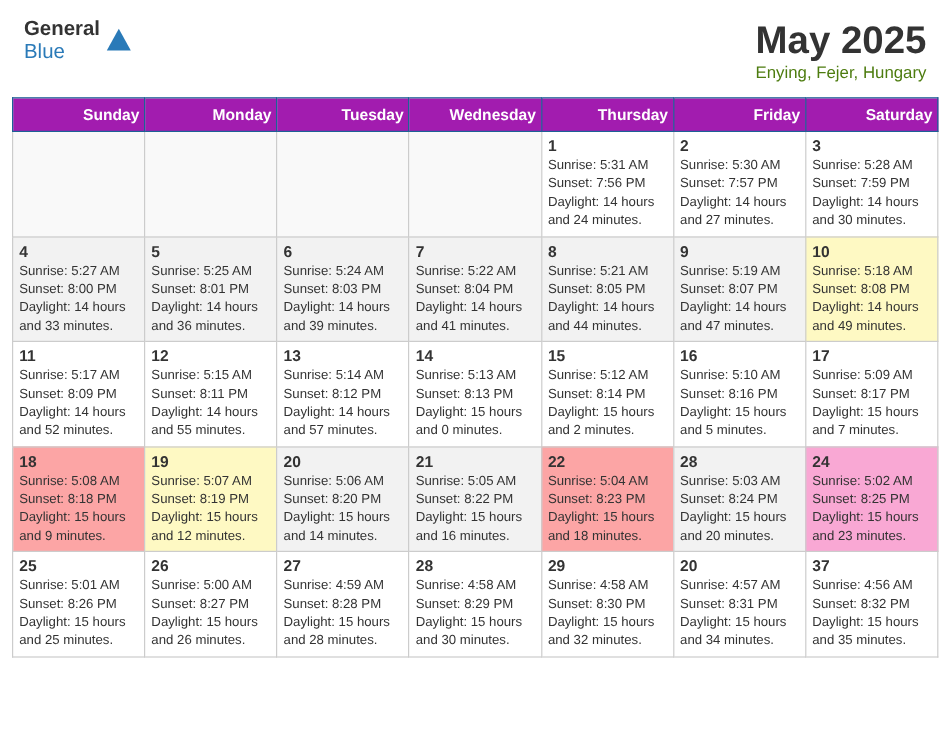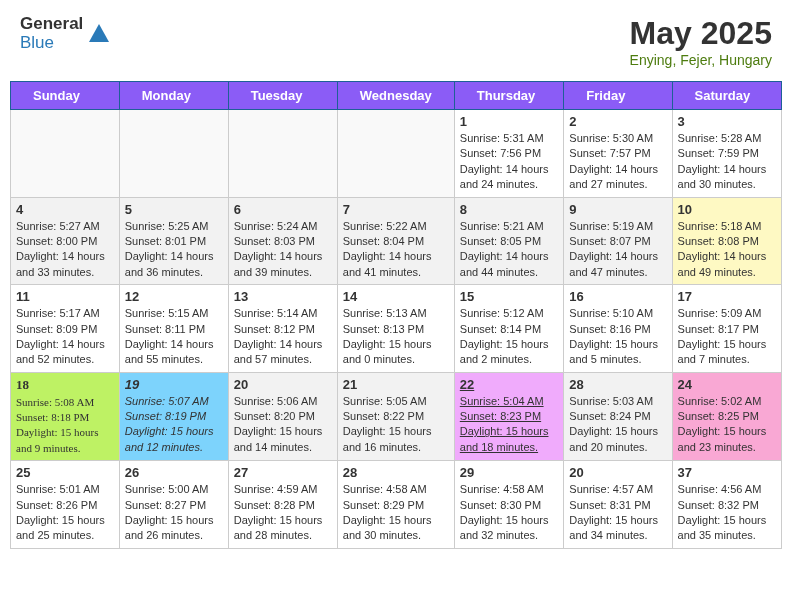--- a/index.html
+++ b/index.html
@@ -16,43 +16,43 @@
       align-items: flex-start;
       margin-bottom: 8px;
       padding: 5px 10px;
     }
     .logo {
       display: flex;
       align-items: center;
       gap: 2px;
     }
     .title-block {
-      text-align: left;
+      text-align: center;
     }
     .month-title {
       font-size: 32px;
       font-weight: bold;
       color: #333;
     }
     .subtitle {
       font-size: 14px;
       color: #4d7c0f;
     }
     .calendar {
       width: 100%;
       border-collapse: collapse;
       border: 1px solid #ccc;
     }
     .calendar th {
-      background-color: #8b5cf6;
+      background-color: #a21caf;
       color: #fff;
       font-size: 13px;
       font-weight: bold;
-      padding: 6px 22px;
-      text-align: left;
+      padding: 6px 4px;
+      text-align: right;
       border: 1px solid #1e6096;
     }
     .calendar td {
       border: 1px solid #ccc;
       vertical-align: top;
       padding: 4px 5px;
       width: 110px;
       min-height: 80px;
       background: #fff;
       font-size: 10px;
@@ -191,37 +191,37 @@
         <td>
           <span class="day-num">16</span>
           <div class="day-info">Sunrise: 5:10 AM<br>Sunset: 8:16 PM<br>Daylight: 15 hours<br>and 5 minutes.</div>
         </td>
         <td>
           <span class="day-num">17</span>
           <div class="day-info">Sunrise: 5:09 AM<br>Sunset: 8:17 PM<br>Daylight: 15 hours<br>and 7 minutes.</div>
         </td>
       </tr>
       <tr class="week-row" style="background: rgb(242, 242, 242);">
-        <td style="background: #bef264; font-family: Liberation Serif, serif;">
+        <td style="background: #fca5a5;">
           <span class="day-num">18</span>
           <div class="day-info">Sunrise: 5:08 AM<br>Sunset: 8:18 PM<br>Daylight: 15 hours<br>and 9 minutes.</div>
         </td>
-        <td style="background: #7dd3fc; font-style: italic;">
+        <td style="background: #fef9c3;">
           <span class="day-num">19</span>
           <div class="day-info">Sunrise: 5:07 AM<br>Sunset: 8:19 PM<br>Daylight: 15 hours<br>and 12 minutes.</div>
         </td>
         <td style="background: rgb(242, 242, 242);">
           <span class="day-num">20</span>
           <div class="day-info">Sunrise: 5:06 AM<br>Sunset: 8:20 PM<br>Daylight: 15 hours<br>and 14 minutes.</div>
         </td>
         <td style="background: rgb(242, 242, 242);">
           <span class="day-num">21</span>
           <div class="day-info">Sunrise: 5:05 AM<br>Sunset: 8:22 PM<br>Daylight: 15 hours<br>and 16 minutes.</div>
         </td>
-        <td style="background: #f0abfc; text-decoration: underline;">
+        <td style="background: #fca5a5;">
           <span class="day-num">22</span>
           <div class="day-info">Sunrise: 5:04 AM<br>Sunset: 8:23 PM<br>Daylight: 15 hours<br>and 18 minutes.</div>
         </td>
         <td style="background: rgb(242, 242, 242);">
           <span class="day-num">28</span>
           <div class="day-info">Sunrise: 5:03 AM<br>Sunset: 8:24 PM<br>Daylight: 15 hours<br>and 20 minutes.</div>
         </td>
         <td style="background: #f9a8d4;">
           <span class="day-num">24</span>
           <div class="day-info">Sunrise: 5:02 AM<br>Sunset: 8:25 PM<br>Daylight: 15 hours<br>and 23 minutes.</div>

